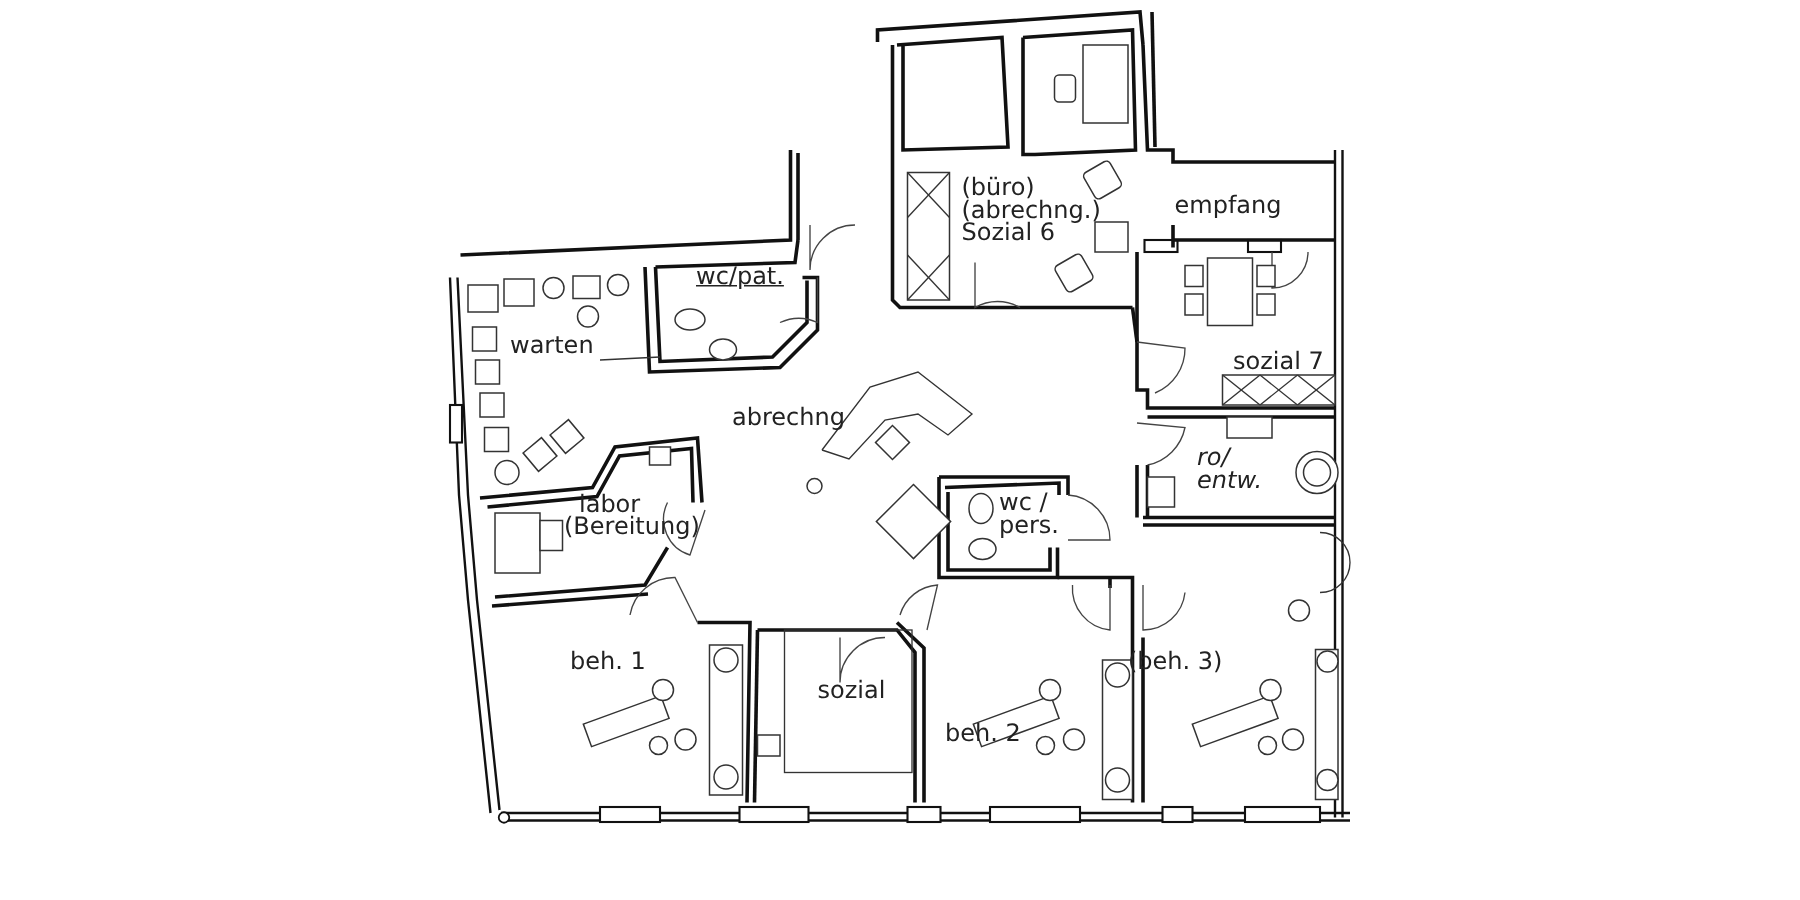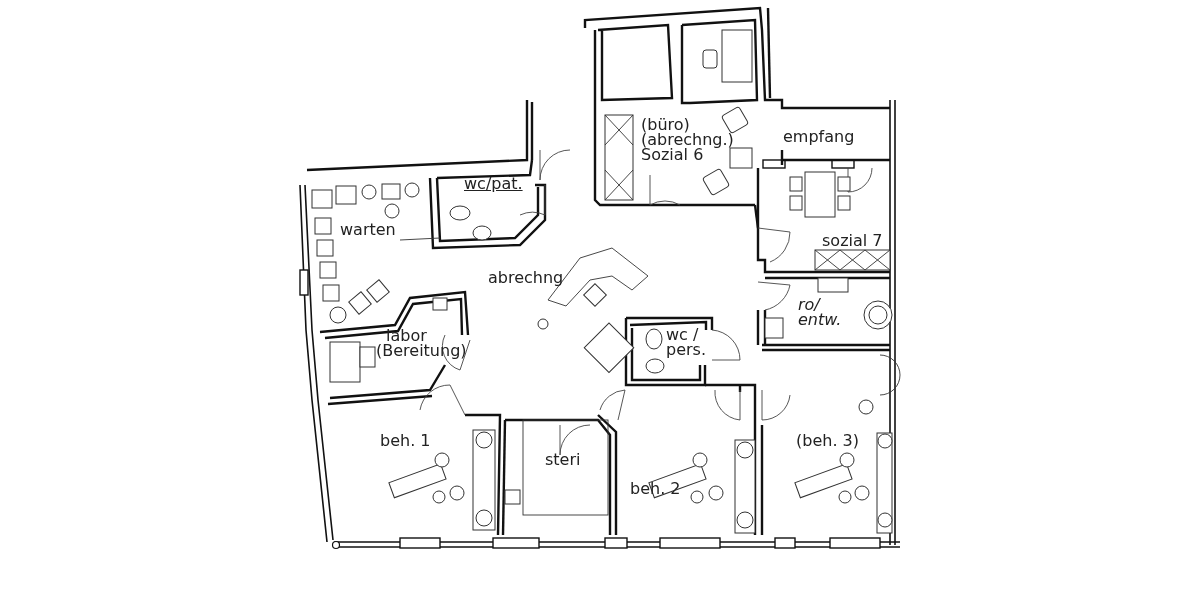--- a/index.html
+++ b/index.html
@@ -215,15 +215,15 @@
 </div>
 <div class="label" style="left:386px;top:328px;text-align:left;">
   <div>labor</div>
   <div class="sm" style="margin-left:-10px;">(Bereitung)</div>
 </div>
 <div class="label" style="left:666px;top:327px;">
   <div>wc /</div>
   <div>pers.</div>
 </div>
 <div class="label" style="left:380px;top:433px;">beh. 1</div>
-<div class="label" style="left:545px;top:452px;">steri</div>
+<div class="label" style="left:545px;top:452px;">sozial</div>
 <div class="label" style="left:630px;top:433px;margin-top:48px;">beh. 2</div>
-<div class="label" style="left:796px;top:433px;">(beh. 3)</div>
+<div class="label" style="left:752px;top:433px;">(beh. 3)</div>
 
 </body></html>

